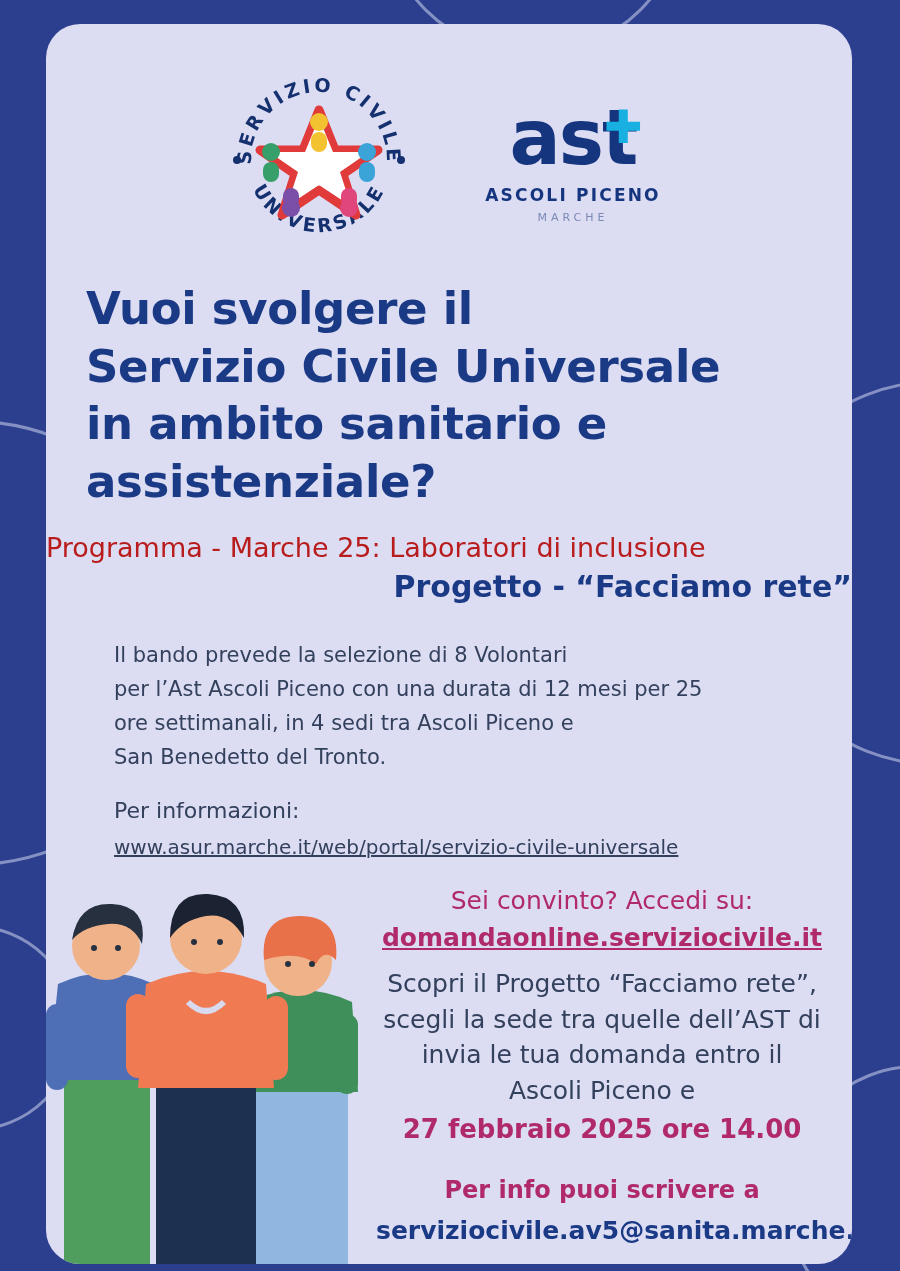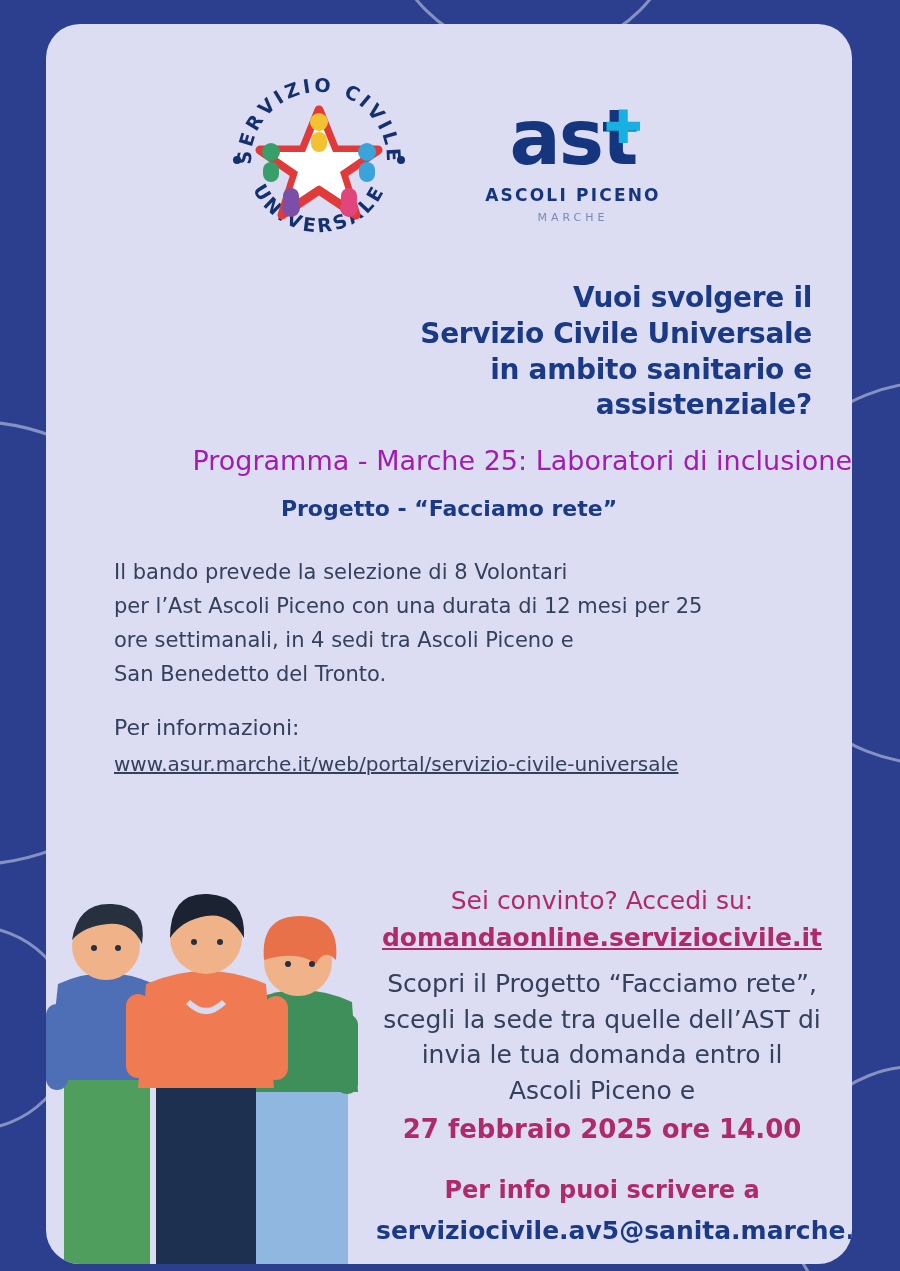--- a/index.html
+++ b/index.html
@@ -91,40 +91,40 @@
   }
   .ast-sub {
     font-size: 11px;
     letter-spacing: 4px;
     color: #7a8ab4;
     margin-top: 6px;
   }
 
   
   .headline {
-    text-align: right;
+    text-align: left;
     color: #1b3a86;
     font-weight: bold;
-    font-size: 28px;
+    font-size: 45px;
     line-height: 1.28;
     margin: 26px 40px 0 40px;
     letter-spacing: -.3px;
   }
   .programma {
-    text-align: right;
-    color: #a21caf;
+    text-align: left;
+    color: #b91c1c;
     font-size: 27px;
     margin-top: 22px;
   }
   .progetto {
-    text-align: center;
+    text-align: right;
     color: #1b3a86;
-    font-size: 22px;
-    font-weight: bold;
-    margin-top: 20px;
+    font-size: 30px;
+    font-weight: bold;
+    margin-top: 6px;
   }
 
   
   .body-text {
     margin: 34px 0 0 68px;
     color: #33415c;
     font-size: 21px;
     line-height: 1.62;
     max-width: 660px;
   }

